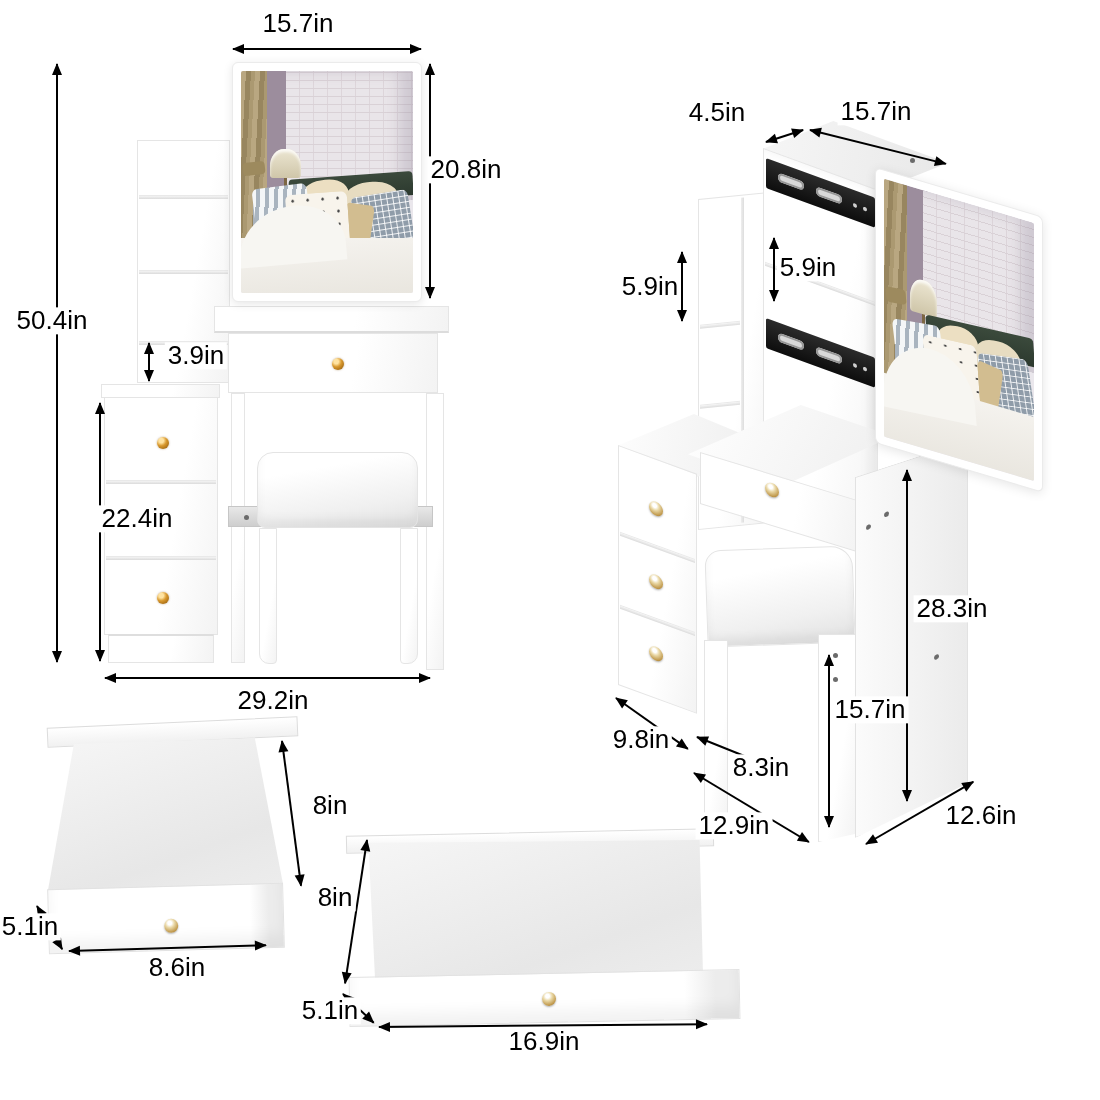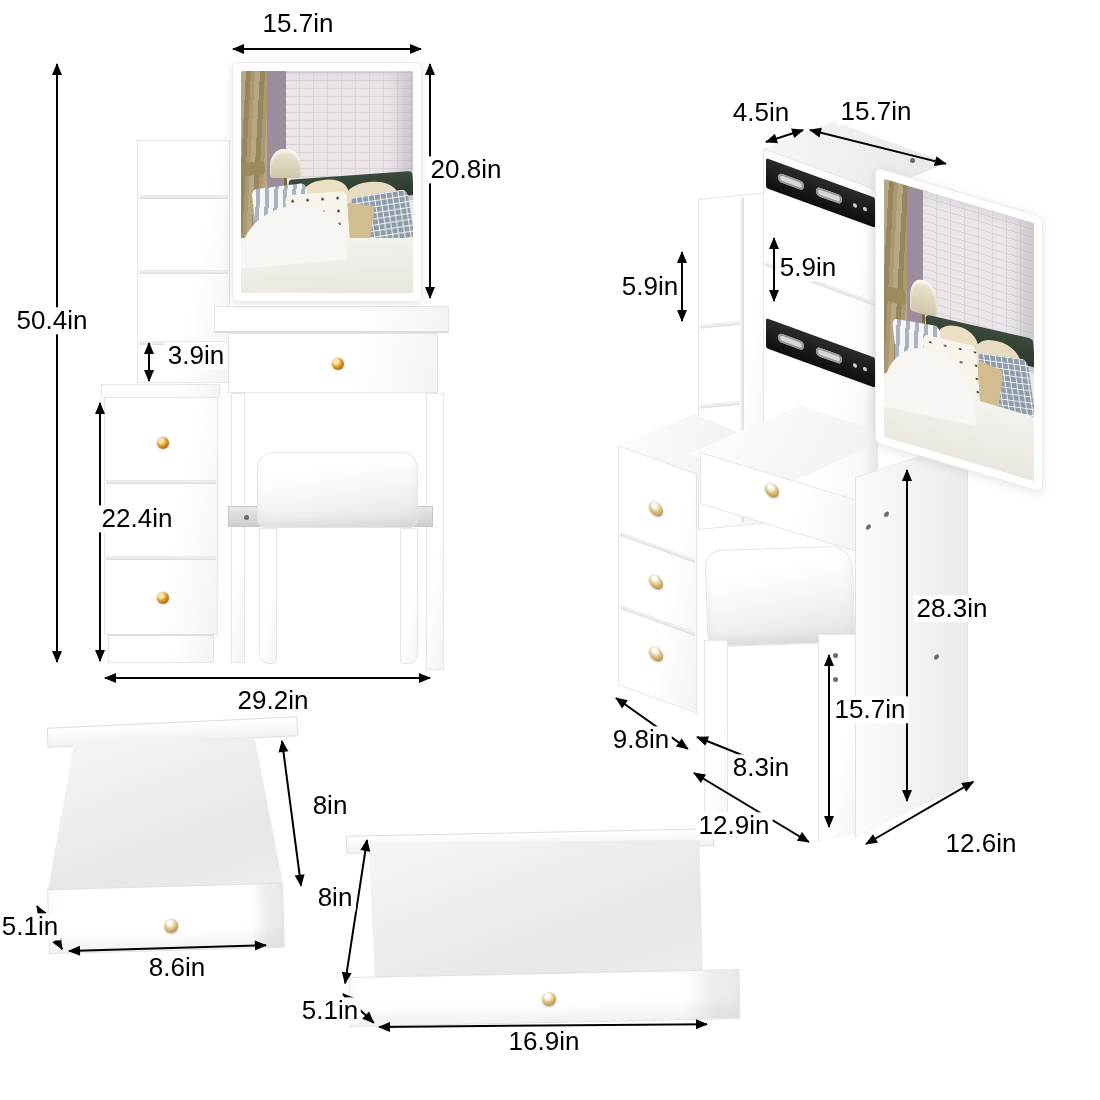--- a/index.html
+++ b/index.html
@@ -239,30 +239,30 @@
     <div class="ar" style="left:810px;top:129px;width:140px;transform:rotate(14deg)"></div>
     <div class="av" style="left:681px;top:252px;height:69px"></div>
     <div class="av" style="left:773px;top:238px;height:63px"></div>
     <div class="av" style="left:906px;top:470px;height:331px"></div>
     <div class="av" style="left:828px;top:655px;height:172px"></div>
     <div class="ar" style="left:616px;top:697px;width:88px;transform:rotate(35.3deg)"></div>
     <div class="ar" style="left:697px;top:736px;width:88px;transform:rotate(21.9deg)"></div>
     <div class="ar" style="left:694px;top:772px;width:134px;transform:rotate(31deg)"></div>
     <div class="ar" style="left:866px;top:843px;width:124px;transform:rotate(-30.1deg)"></div>
 
-    <div class="lbl" style="left:761px;top:113px">4.5in</div>
+    <div class="lbl" style="left:717px;top:113px">4.5in</div>
     <div class="lbl" style="left:876px;top:112px">15.7in</div>
     <div class="lbl" style="left:650px;top:287px">5.9in</div>
     <div class="lbl" style="left:808px;top:268px">5.9in</div>
     <div class="lbl" style="left:952px;top:609px">28.3in</div>
     <div class="lbl" style="left:870px;top:710px">15.7in</div>
     <div class="lbl" style="left:641px;top:740px">9.8in</div>
     <div class="lbl" style="left:761px;top:768px">8.3in</div>
     <div class="lbl" style="left:734px;top:826px">12.9in</div>
-    <div class="lbl" style="left:981px;top:844px">12.6in</div>
+    <div class="lbl" style="left:981px;top:816px">12.6in</div>
   </section>
 
   <section class="view">
     <div class="rim" style="left:47px;top:722px;width:251px;height:20px;transform:rotate(-2.6deg)"></div>
     <div class="dint" style="left:48px;top:738px;width:235px;height:152px;clip-path:polygon(11% 4%,88% 0,100% 96%,0 100%)"></div>
     <div class="dfront" style="left:48px;top:886px;width:236px;height:65px;transform:rotate(-1.6deg)">
       <div class="knob-c" style="left:115px;top:32px"></div>
     </div>
 
     <div class="ar" style="left:282px;top:740px;width:146px;transform:rotate(82.5deg)"></div>

